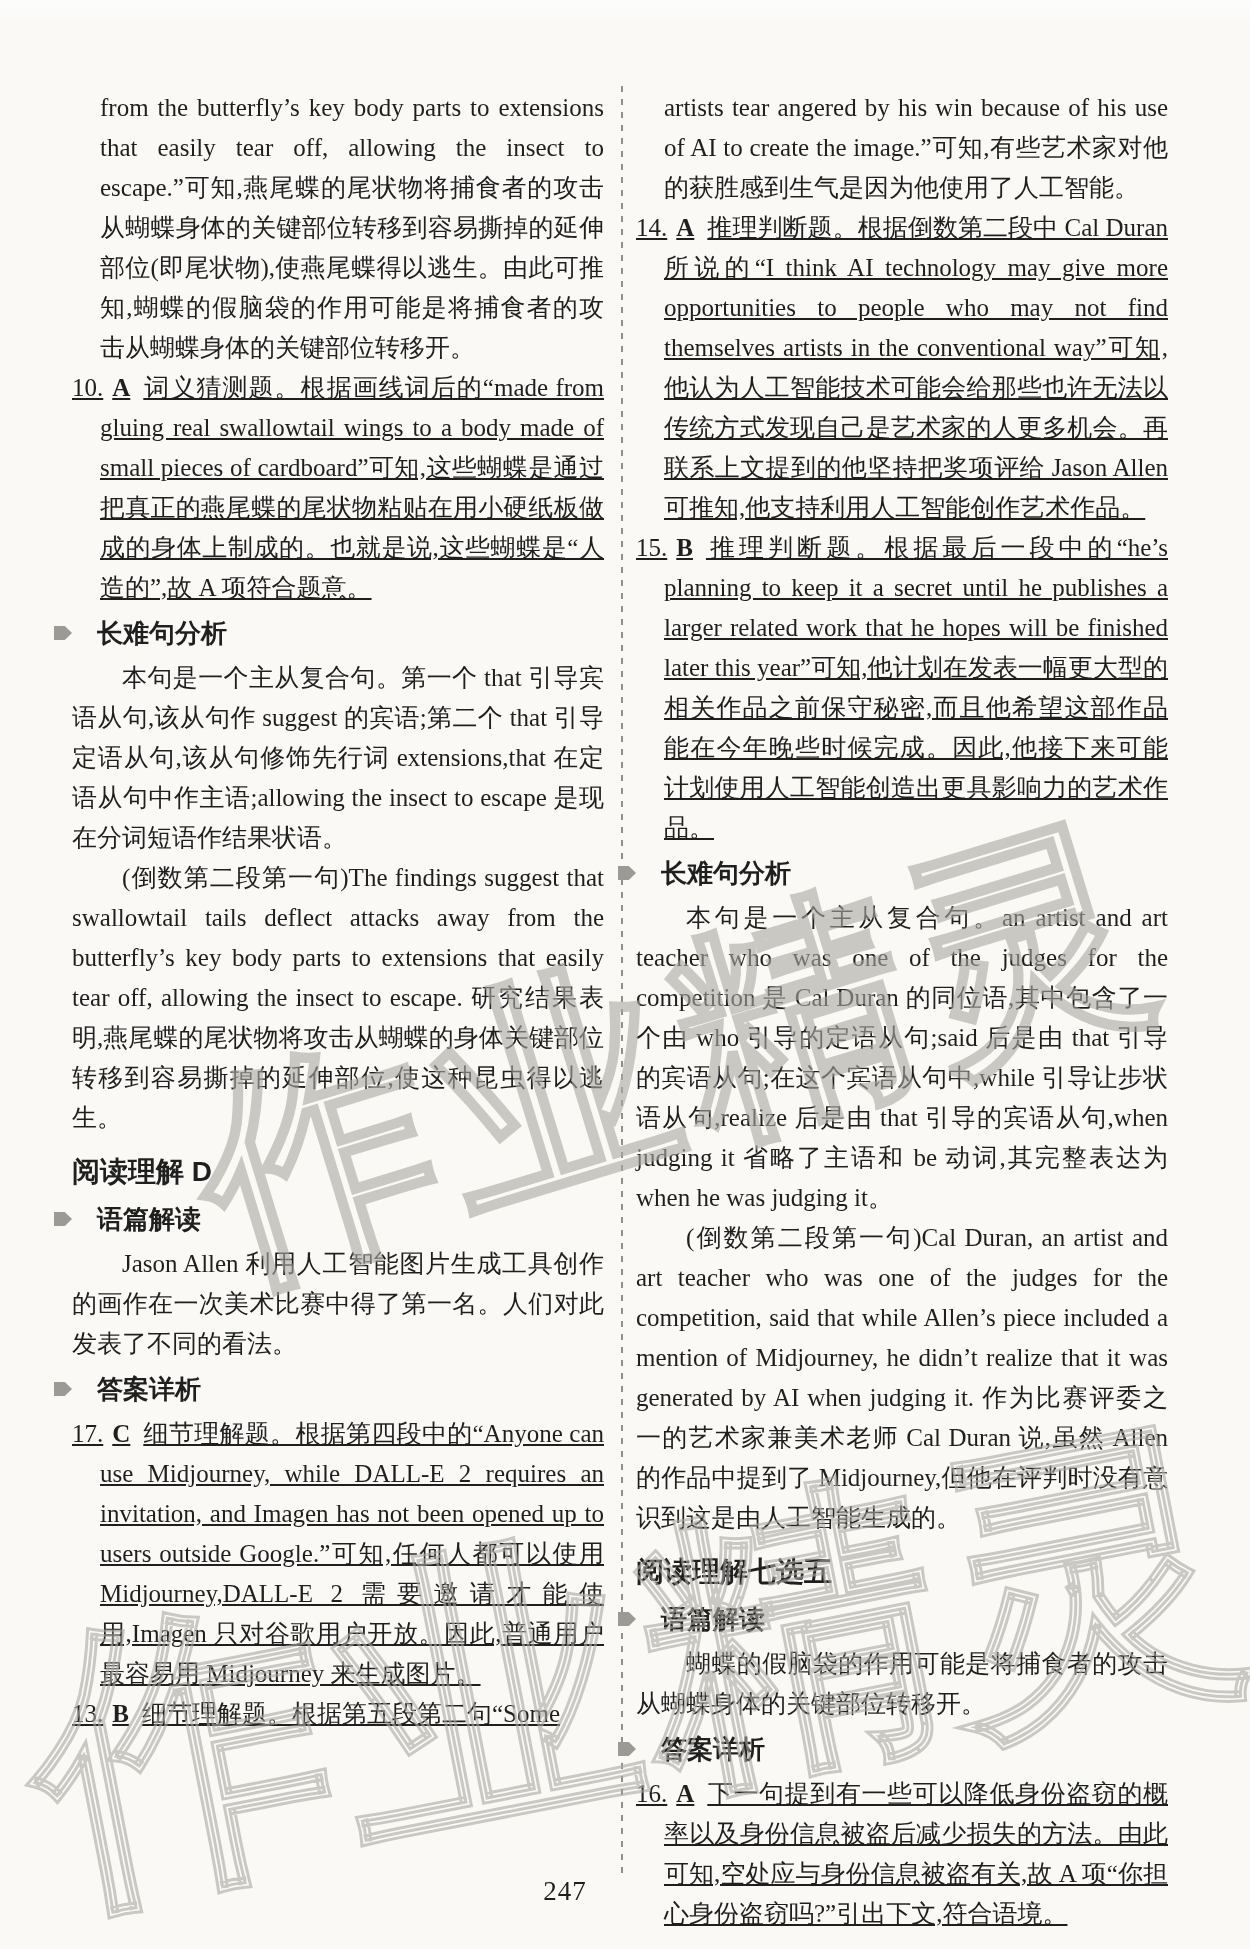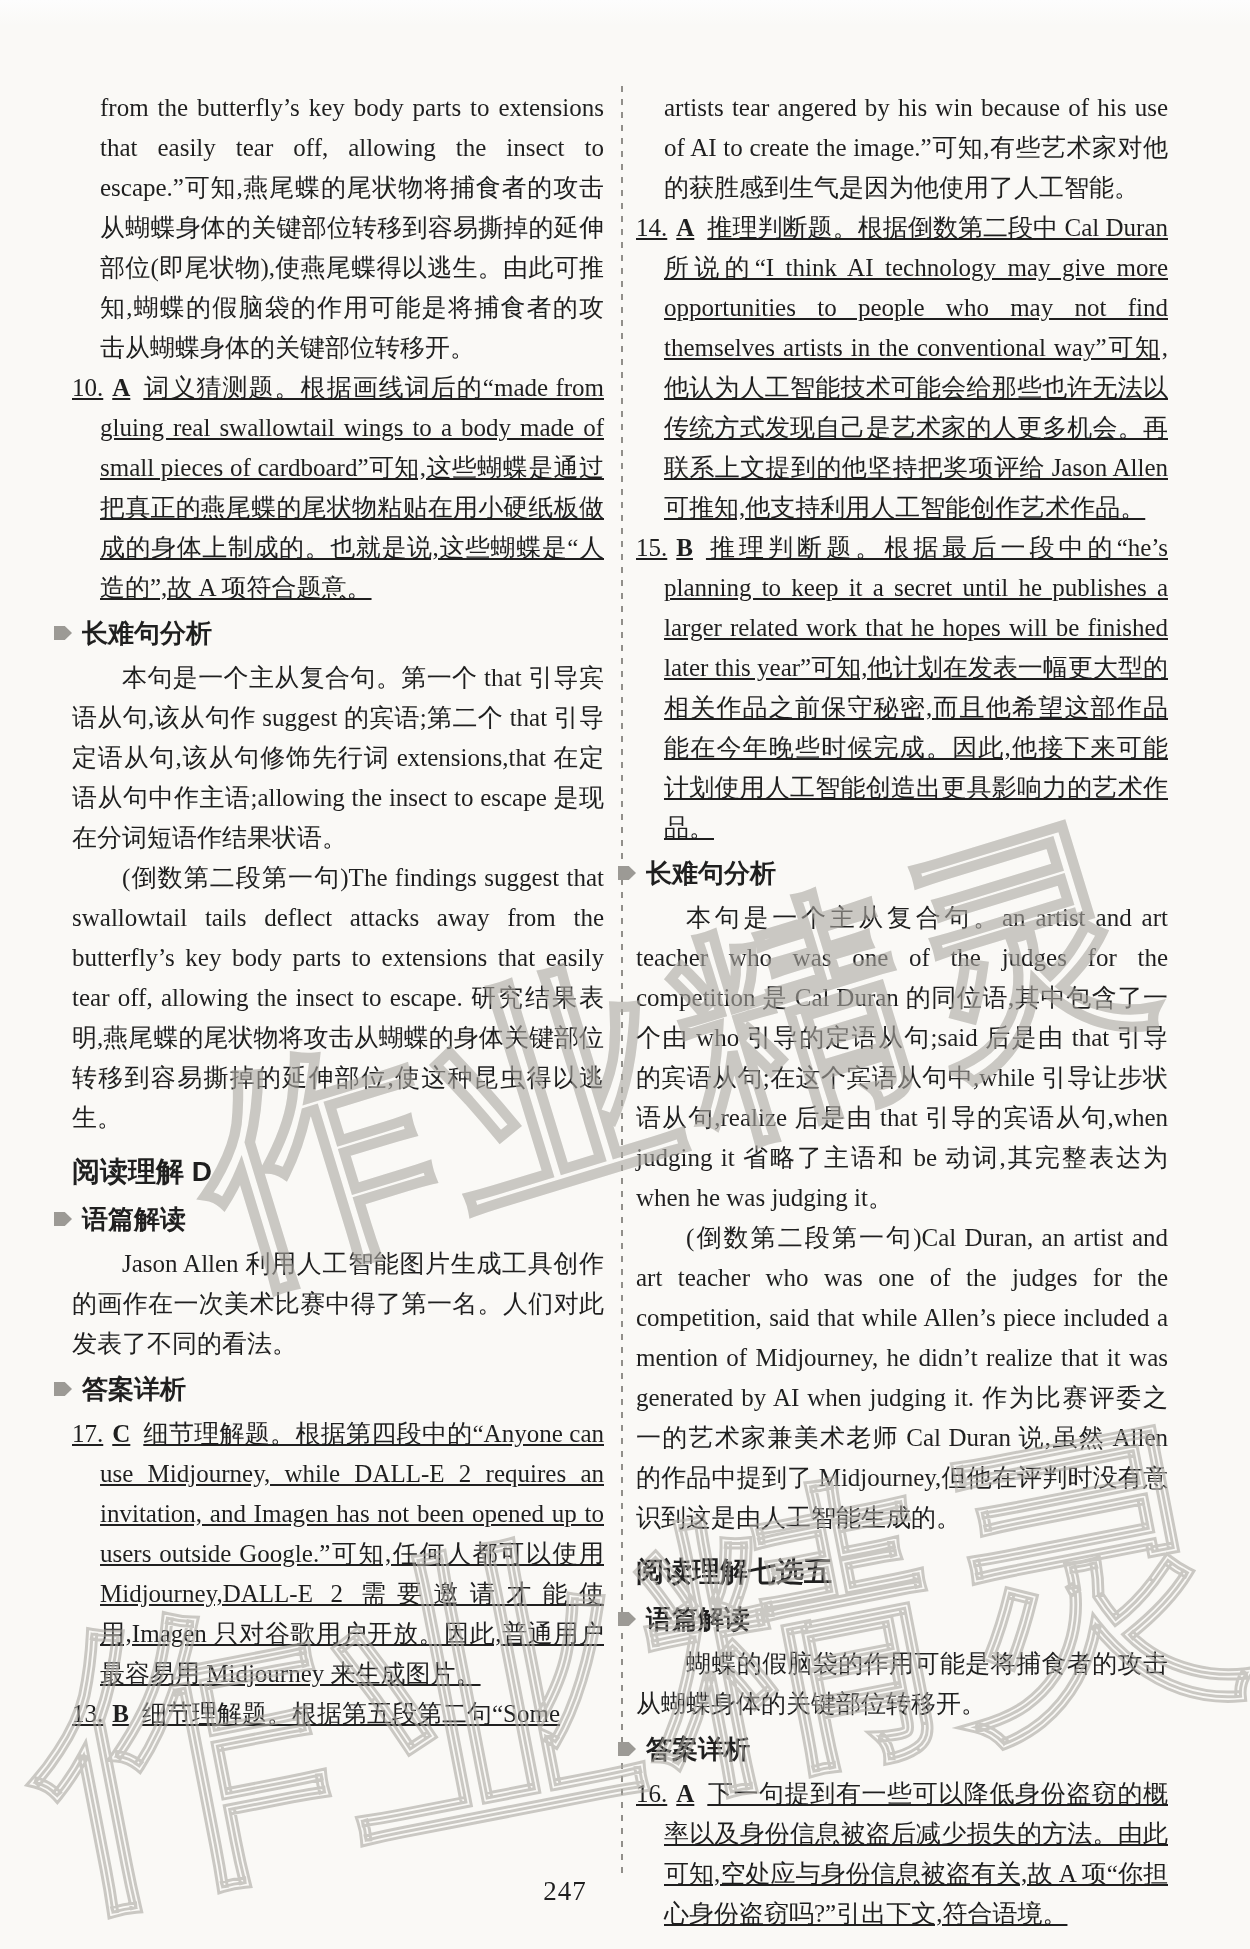--- a/index.html
+++ b/index.html
@@ -12,21 +12,21 @@
     background:linear-gradient(#fdfdfd,rgba(250,249,246,0));}
   .col{position:absolute;top:88px;width:532px;font-size:25px;line-height:40px;
     text-align:justify;}
   #col-left{left:72px;}
   #col-right{left:636px;}
   .cont{margin:0;padding-left:28px;}
   .item{margin:0;padding-left:28px;text-indent:-28px;text-decoration:underline;}
   .item .num{margin-right:9px;}
   .item .ans{font-weight:bold;margin-right:13px;}
   .para{margin:0;text-indent:2em;}
-  .sec{display:flex;align-items:center;gap:10px;margin:8px 0 8px -18px;
+  .sec{display:flex;align-items:center;gap:25px;margin:8px 0 8px -18px;
     font-family:"Liberation Sans","DejaVu Sans",sans-serif;
     font-size:26px;font-weight:bold;line-height:34px;}
   .arrow-icon{width:18px;height:14px;background:#9c9a95;flex:none;
     clip-path:polygon(0 0,60% 0,100% 50%,60% 100%,0 100%);}
   .center-h{text-align:left;font-weight:bold;font-size:28px;line-height:40px;
     margin:14px 0 10px 0;font-family:"Liberation Sans","DejaVu Sans",sans-serif;}
   .divider{position:absolute;left:621px;top:86px;height:1788px;width:2px;
     background:repeating-linear-gradient(to bottom,#918f8a 0 6px,transparent 6px 13px);}
   .page-num{position:absolute;top:1876px;left:0;width:1130px;text-align:center;
     font-size:27px;letter-spacing:1px;}

